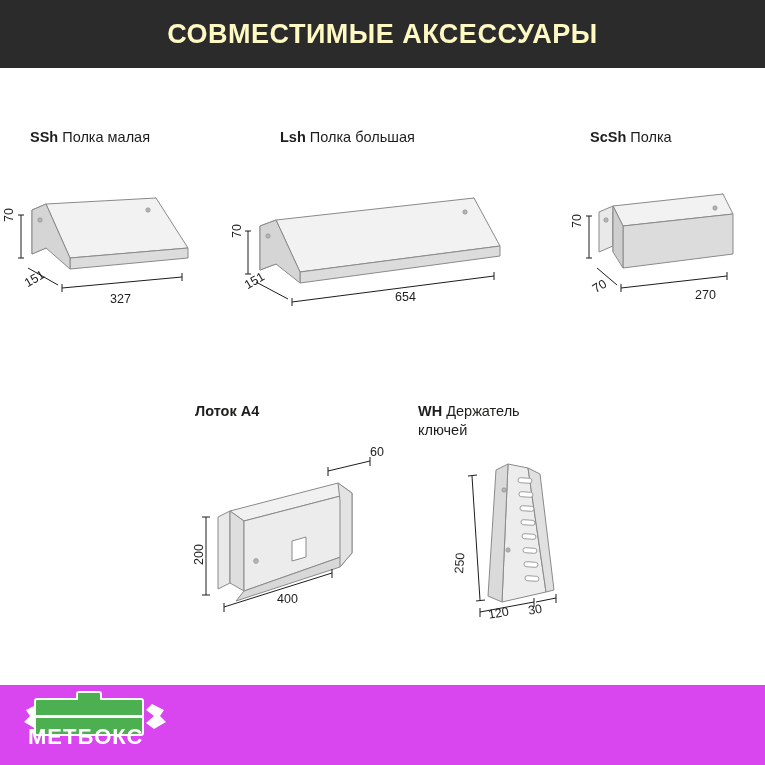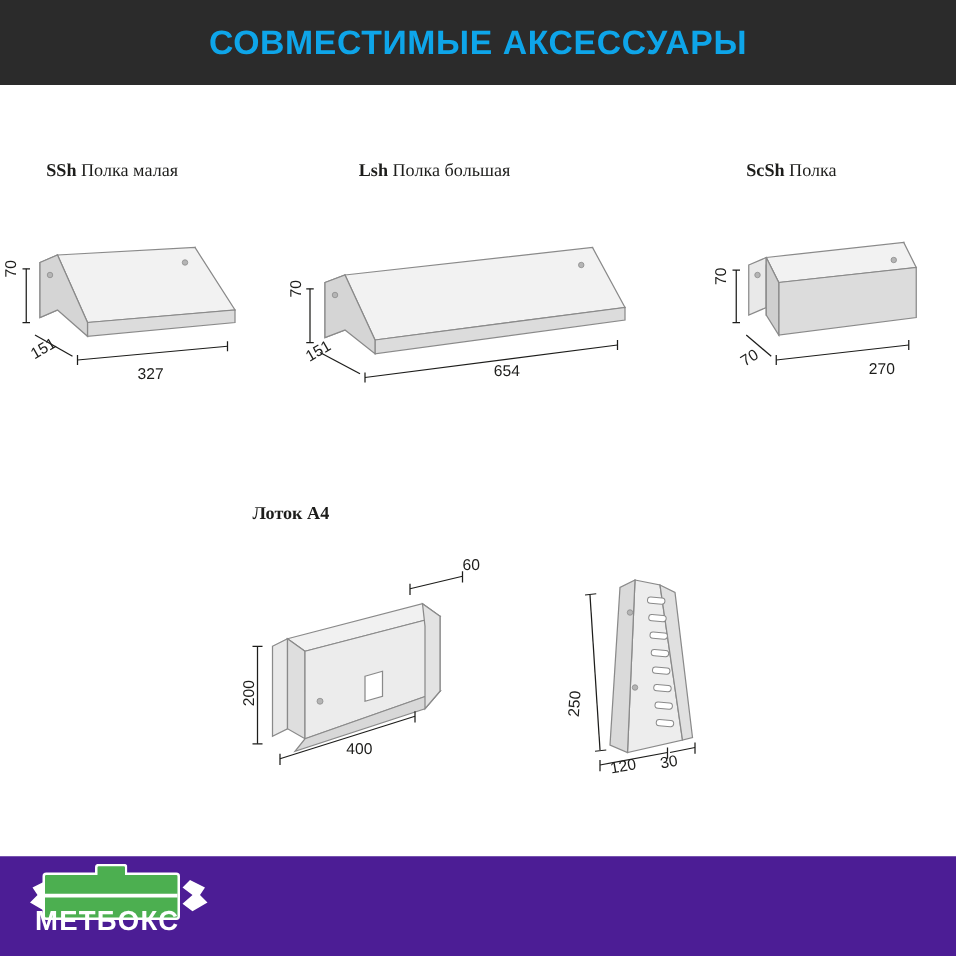--- a/index.html
+++ b/index.html
@@ -26,35 +26,35 @@
     left: 0;
     top: 0;
     width: 765px;
     height: 68px;
     background: #2b2b2b;
     display: flex;
     align-items: center;
     justify-content: center;
   }
   .header-title {
-    color: #0ea5e9;
+    color: #fef9c3;
     font-size: 27px;
     font-weight: bold;
     letter-spacing: 0.5px;
     text-transform: uppercase;
     font-family: "Liberation Sans", sans-serif;
   }
   
   .footer {
     position: absolute;
     left: 0;
     bottom: 0;
     width: 765px;
     height: 80px;
-    background: #4c1d95;
+    background: #d946ef;
     display: flex;
     align-items: center;
   }
   .logo-wrap {
     position: relative;
     margin-left: 16px;
     width: 170px;
     height: 62px;
     display: flex;
     align-items: center;
@@ -109,22 +109,21 @@
     z-index: 5;
   }
   
   .item {
     position: absolute;
   }
   .item-title {
     font-size: 14.5px;
     color: #1d1d1b;
     line-height: 1.3;
-    font-family: Liberation Serif, serif;
-    margin-left: 7px;
+    font-family: Liberation Sans, sans-serif;
   }
   .item-title b {
     font-weight: bold;
   }
   .t-center { text-align: left; }
   .t-left { text-align: left; }
   .dim {
     position: absolute;
     font-size: 12.5px;
     color: #1d1d1b;
@@ -260,20 +259,29 @@
     <line x1="22" y1="140" x2="30" y2="140" stroke="#1d1d1b" stroke-width="1"></line>
 
     <line x1="44" y1="152" x2="152" y2="118" stroke="#1d1d1b" stroke-width="1"></line>
     <line x1="44" y1="148" x2="44" y2="157" stroke="#1d1d1b" stroke-width="1"></line>
     <line x1="152" y1="114" x2="152" y2="123" stroke="#1d1d1b" stroke-width="1"></line>
   </svg>
   <div class="dim" style="left:370px; top:445px;">60</div>
   <div class="dim" style="left:192px; top:565px; transform:rotate(-90deg); transform-origin:left top;">200</div>
   <div class="dim" style="left:277px; top:592px;">400</div>
 
+  <div class="item" style="left:418px; top:402px; width:180px;">
+    <div class="item-title t-center">
+      <div>
+        <b>WH</b>
+        <span>Держатель</span>
+      </div>
+      <div>ключей</div>
+    </div>
+  </div>
   <svg class="art" style="left:450px; top:450px;" width="130" height="180" viewBox="0 0 130 180">
 
     <polygon points="58,14 78,18 96,142 52,152" fill="#ededed" stroke="#8a8a8a" stroke-width="1"></polygon>
 
     <polygon points="58,14 52,152 38,146 46,20" fill="#dadada" stroke="#8a8a8a" stroke-width="1"></polygon>
 
     <polygon points="78,18 90,24 104,140 96,142" fill="#e0e0e0" stroke="#8a8a8a" stroke-width="1"></polygon>
 
     <g fill="#ffffff" stroke="#8a8a8a" stroke-width="0.8">
       <rect x="68" y="28" width="14" height="5" rx="2.5" transform="rotate(4 75 30)"></rect>

